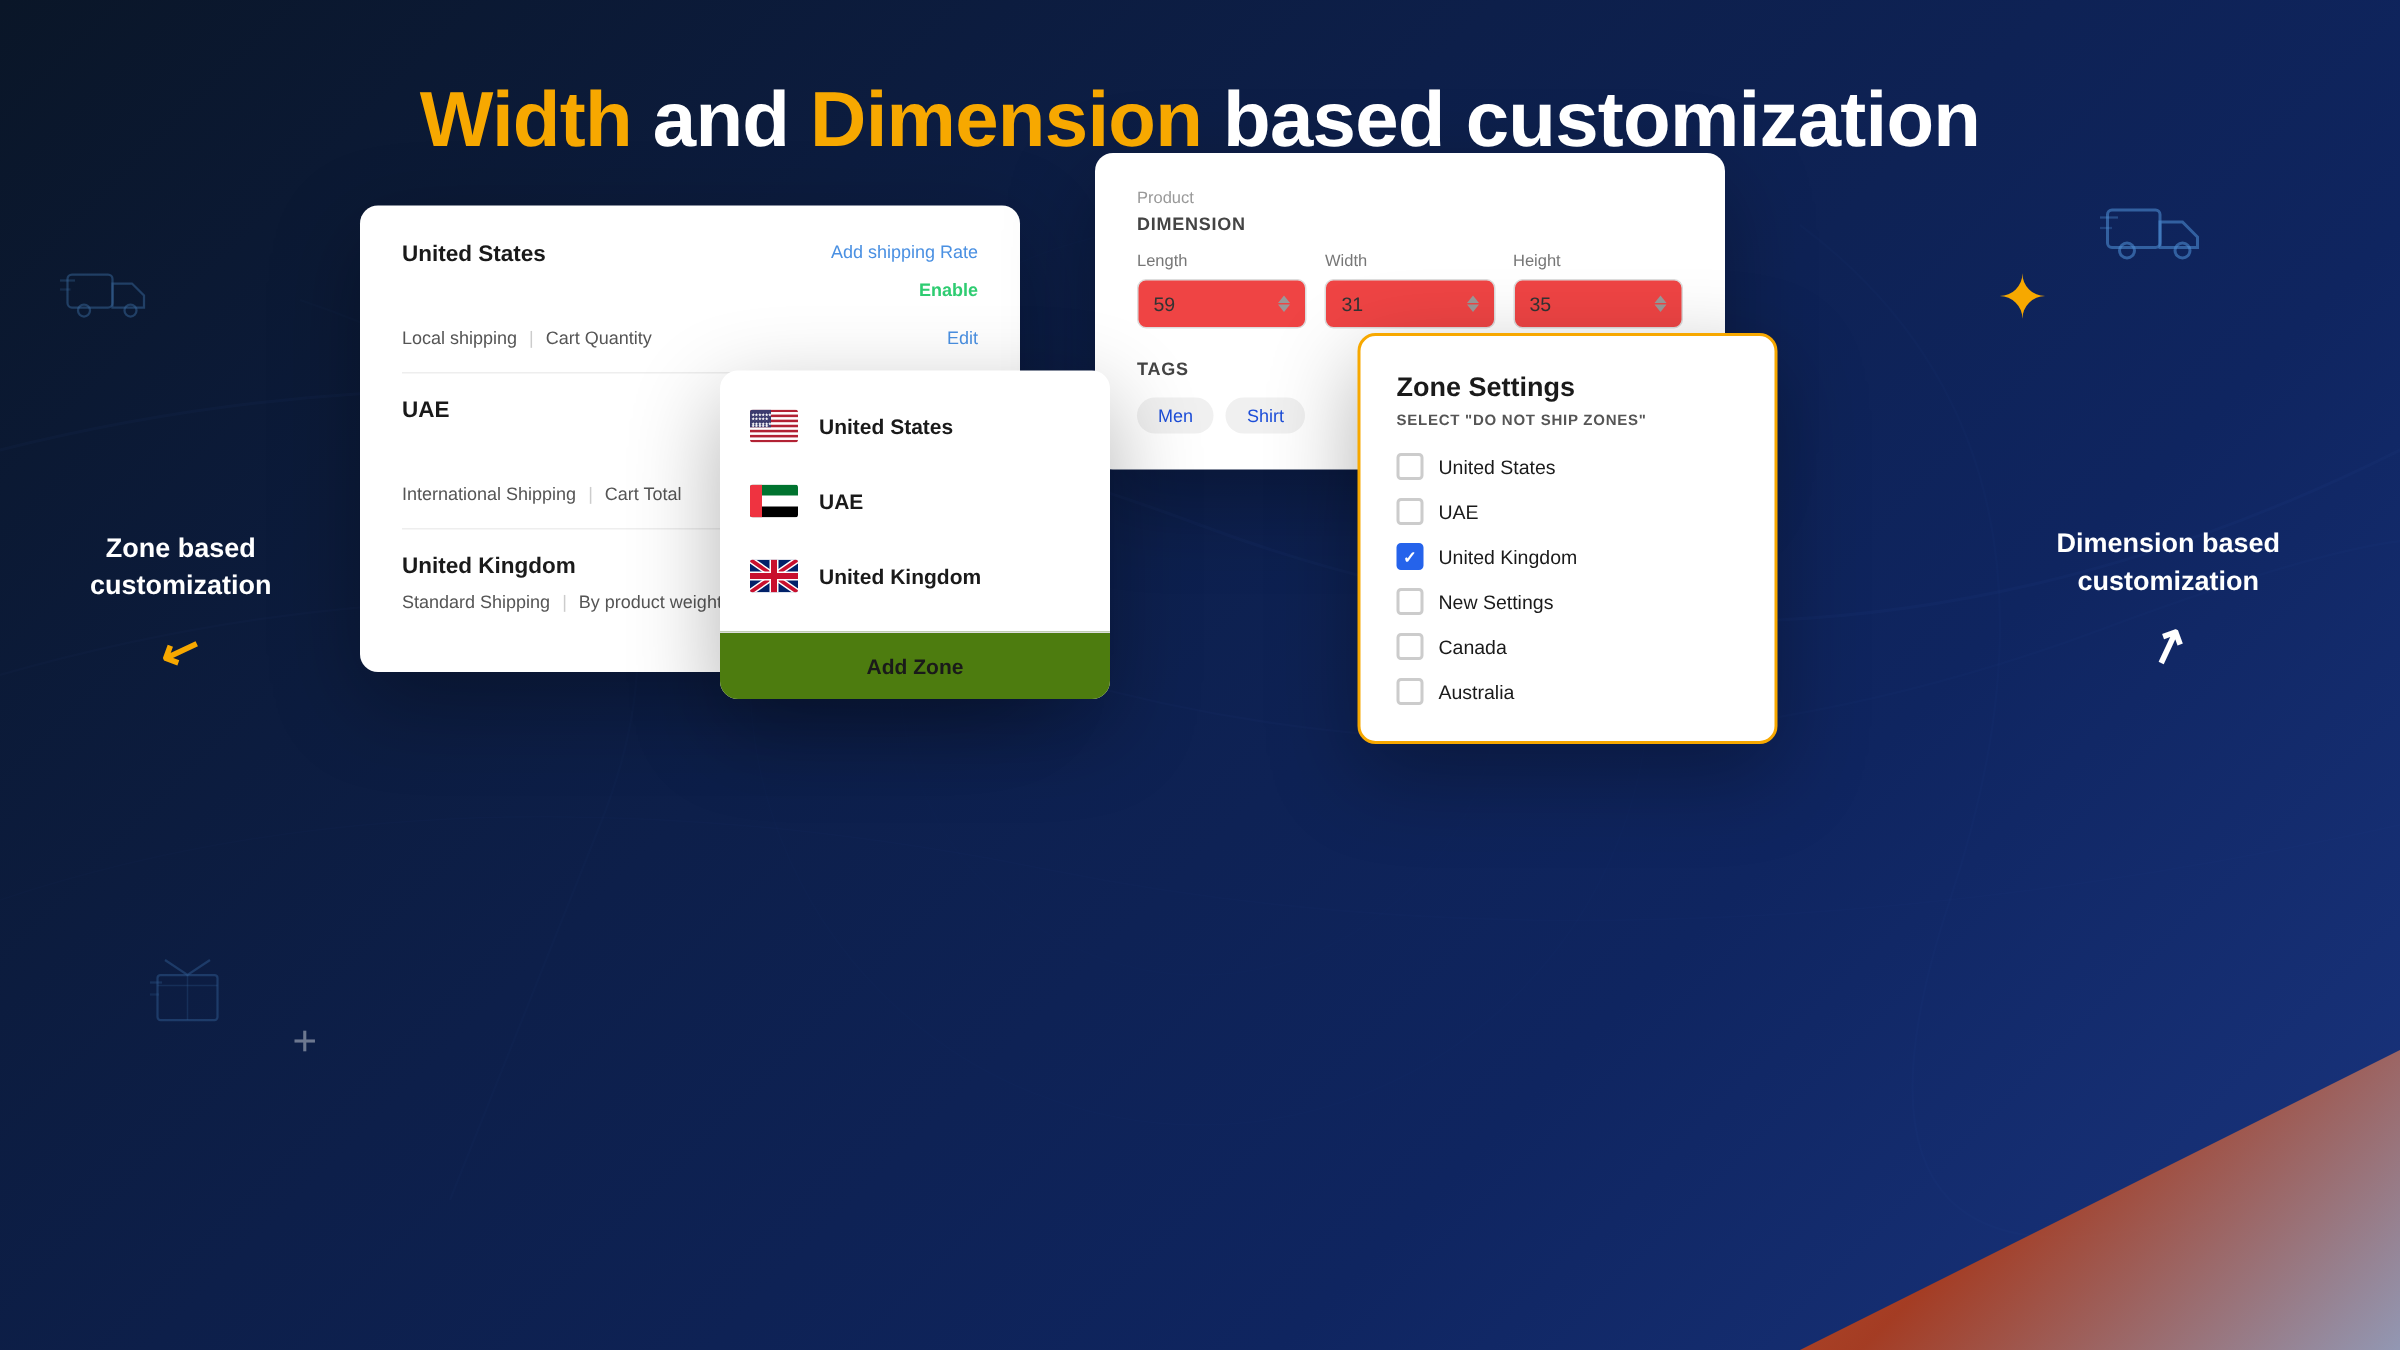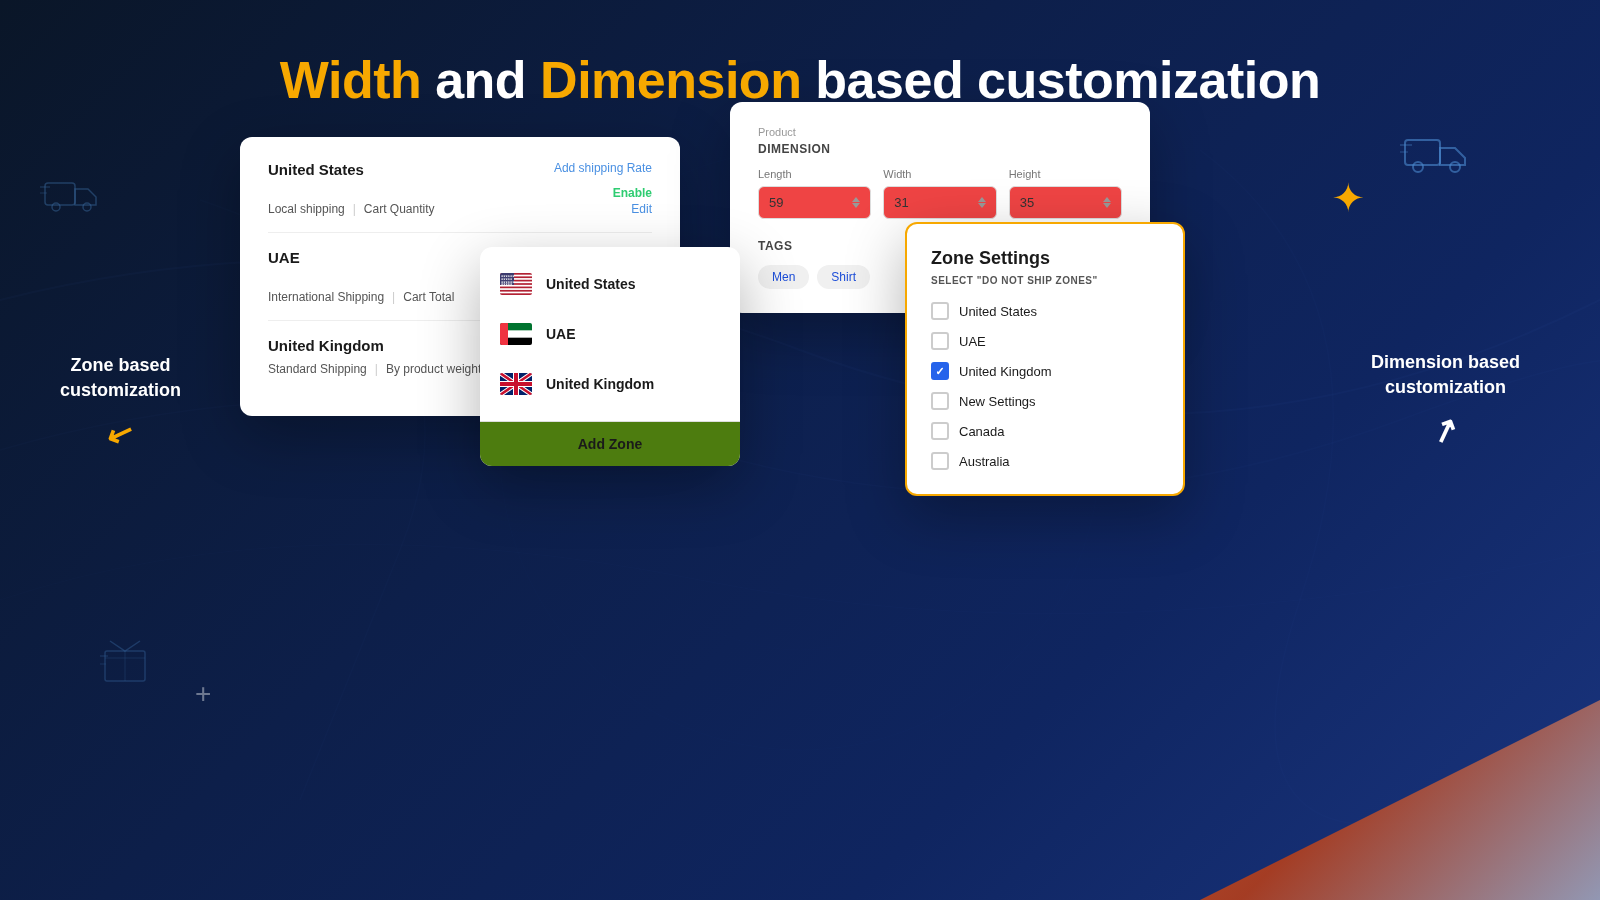--- a/index.html
+++ b/index.html
@@ -153,21 +153,21 @@
     }
 
     .method-divider {
       color: #ccc;
     }
 
     .zone-actions {
       display: flex;
       flex-direction: column;
       align-items: flex-end;
-      gap: 2px;
+      gap: 18px;
     }
 
     .enable-link {
       font-size: 12px;
       color: #2ecc71;
       cursor: pointer;
       font-weight: 600;
     }
 
     .edit-link {

